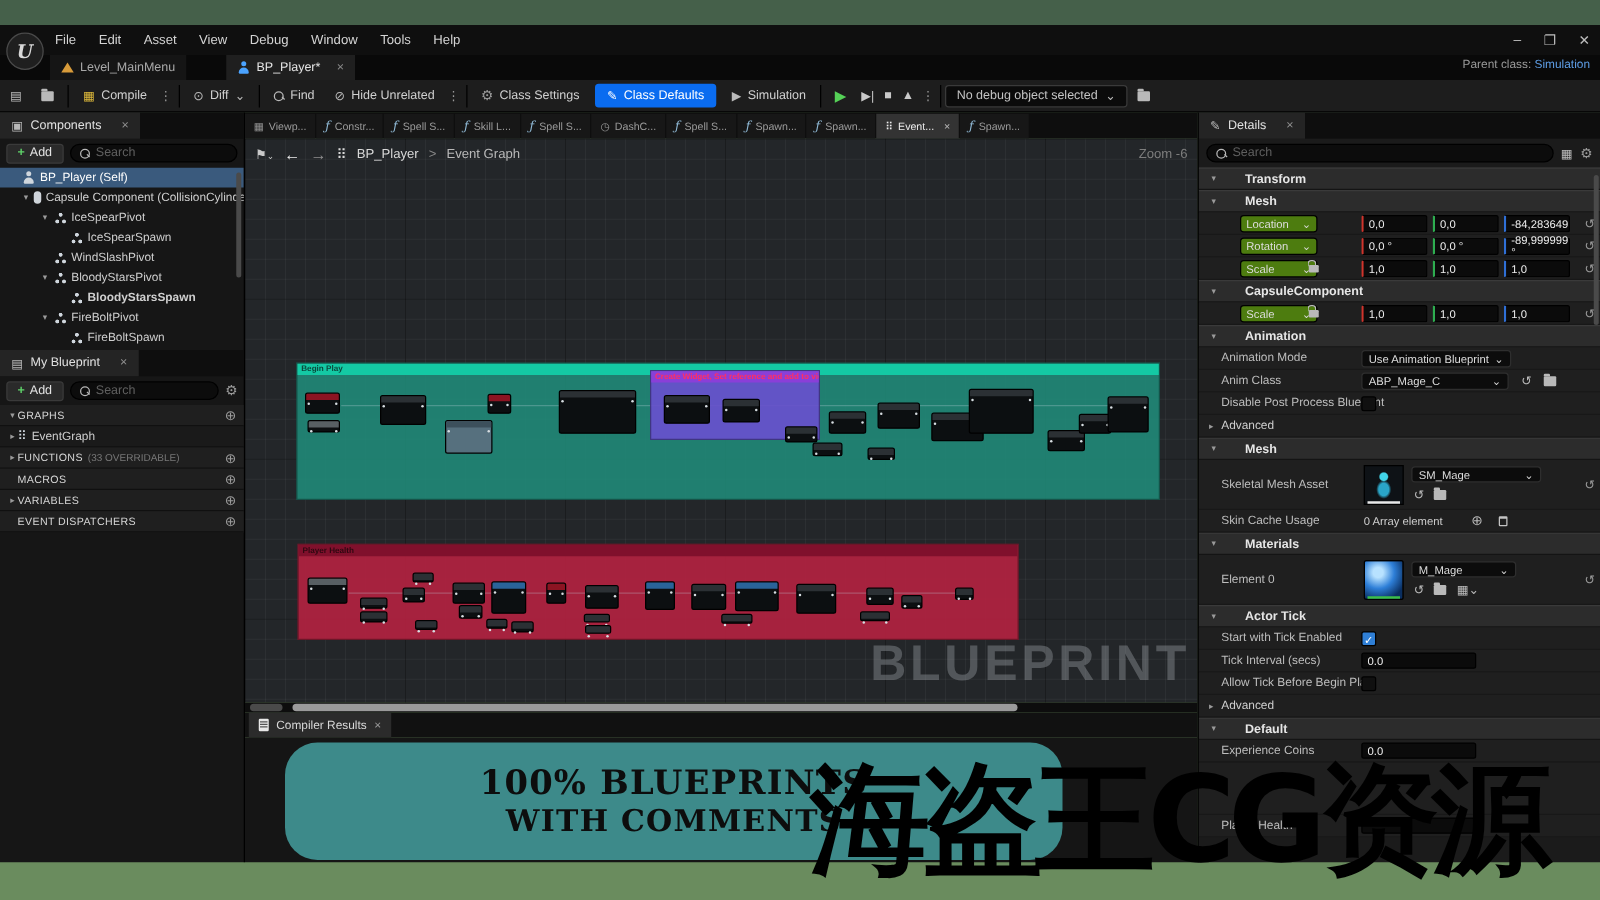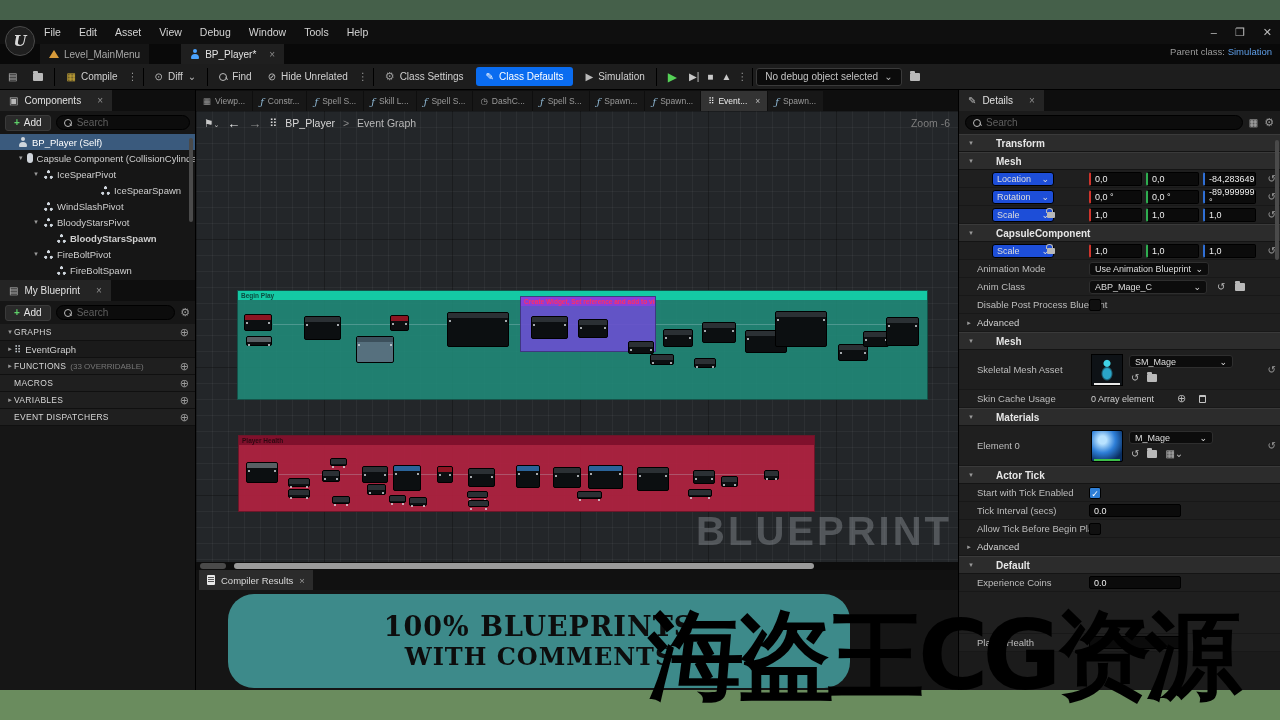--- a/index.html
+++ b/index.html
@@ -105,21 +105,21 @@
   
   #details{left:958px;top:90px;width:322px;height:600px;background:#1b1b1b;border-left:1px solid #000;overflow:hidden}
   #dsearchrow{display:flex;align-items:center;gap:6px;height:23px;padding:0 6px;background:#1b1b1b}
   .dbody{position:relative}
   .dsec{height:18px;display:flex;align-items:center;gap:21px;background:#2c2c2c;border-top:1px solid #3a3a3a;border-bottom:1px solid #141414;padding-left:8px}
   .dsec .lbl{font-weight:bold;color:#e6e6e6;font-size:10px}
   .drow{position:relative;height:18px;background:#1f1f1f;border-bottom:1px solid #181818;display:flex;align-items:center}
   .drow .rlabel{position:absolute;left:18px;color:#bdbdbd;font-size:9.5px;white-space:nowrap}
   .drow.adv .rlabel{left:18px;color:#cfcfcf}
   .drow .caret{position:absolute;left:6px}
-  .axis-pill{position:absolute;left:33px;width:62px;height:14px;background:#1d4ed8;border:1px solid #000;border-radius:3px;display:flex;align-items:center;justify-content:space-between;padding:0 4px;color:#ddd;font-size:9px}
+  .axis-pill{position:absolute;left:33px;width:62px;height:14px;background:#4d7c0f;border:1px solid #000;border-radius:3px;display:flex;align-items:center;justify-content:space-between;padding:0 4px;color:#ddd;font-size:9px}
   .vfield{position:absolute;height:14px;width:53px;background:#0b0b0b;color:#eee;font-size:9px;display:flex;align-items:center;padding-left:4px;border-radius:2px;border:1px solid #000;border-left:2px solid}
   .vx{left:130px;border-left-color:#d0342c}
   .vy{left:187px;border-left-color:#2ead50}
   .vz{left:244px;border-left-color:#2f6fd6}
   .reset{position:absolute;right:4px;color:#9a9a9a;font-size:10px}
   .lock{position:absolute;left:88px;width:8px;height:6px;background:#b9b9b9;border-radius:1px}
   .lock::before{content:"";position:absolute;left:-1px;top:-4px;width:5px;height:4px;border:1px solid #b9b9b9;border-bottom:none;border-radius:3px 3px 0 0}
   .seg{position:absolute;left:130px;display:flex;gap:2px;font-size:9px}
   .seg span{padding:2px 8px;color:#b5b5b5}
   .seg span.on{background:#6e6e6e;color:#fff;border-radius:2px}
@@ -282,21 +282,21 @@
       <div class="trow" style="padding-left: 19px;">
         <span class="caret">▾</span>
         <span class="ico-capsule"></span>
         <span>Capsule Component (CollisionCylinde</span>
       </div>
       <div class="trow" style="padding-left: 32px;">
         <span class="caret">▾</span>
         <span class="ico-scene"></span>
         <span>IceSpearPivot</span>
       </div>
-      <div class="trow" style="padding-left: 45px; margin-left: 44px;">
+      <div class="trow" style="padding-left: 45px;">
         <span class="caret"></span>
         <span class="ico-scene"></span>
         <span>IceSpearSpawn</span>
       </div>
       <div class="trow" style="padding-left: 32px;">
         <span class="caret"></span>
         <span class="ico-scene"></span>
         <span>WindSlashPivot</span>
       </div>
       <div class="trow" style="padding-left: 32px;">
@@ -658,20 +658,24 @@
           <span>Scale</span>
           <span>⌄</span>
         </span>
       <span class="lock"></span>
       <span class="vfield vx">1,0</span>
       <span class="vfield vy">1,0</span>
       <span class="vfield vz">1,0</span>
       <span class="reset">↺</span>
     </div>
 
+    <div class="dsec">
+        <span class="caret">▾</span>
+        <span class="lbl">Animation</span>
+      </div>
     <div class="drow">
       <span class="rlabel">Animation Mode</span>
       <span class="ddl">
           <span>Use Animation Blueprint</span>
           <span>⌄</span>
         </span>
     </div>
     <div class="drow">
       <span class="rlabel">Anim Class</span>
       <span class="ddl" style="width:118px">

